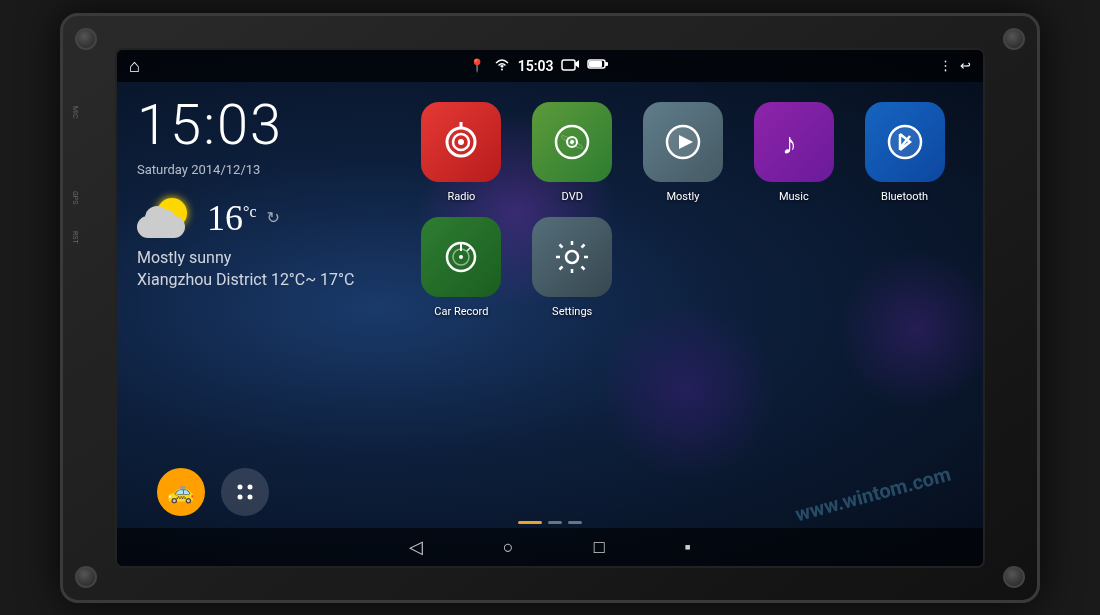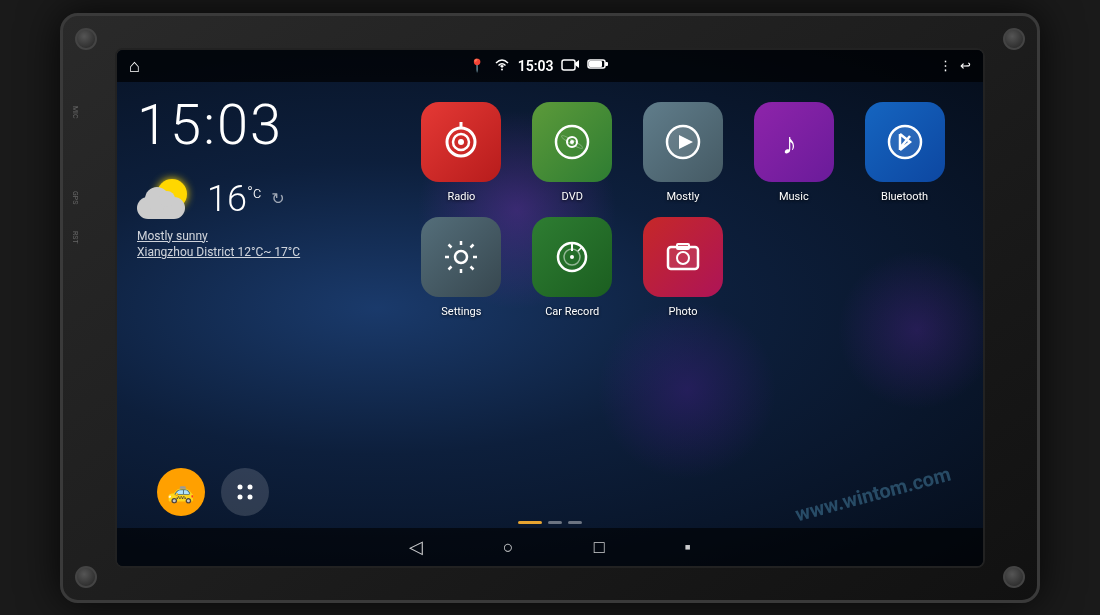--- a/index.html
+++ b/index.html
@@ -213,30 +213,30 @@
       border-radius: 50%;
       position: absolute;
       top: -6px;
       left: 22px;
     }
 
     .temp-display {
       font-size: 36px;
       color: white;
       font-weight: 300;
+      font-family: Liberation Serif, serif;
     }
     .temp-display sup {
       font-size: 16px;
     }
 
     .weather-desc {
-      font-size: 12px;
+      font-size: 16px;
       color: rgba(255,255,255,0.8);
       line-height: 1.4;
-      text-decoration: underline;
     }
 
     .refresh-icon {
       color: rgba(255,255,255,0.6);
       font-size: 16px;
       cursor: pointer;
       float: right;
     }
 
     
@@ -428,20 +428,21 @@
           </span>
         </div>
         <div class="status-right">
           <span class="status-icon">⋮</span>
           <span class="status-icon">↩</span>
         </div>
       </div>
 
       <div class="left-panel">
         <div class="clock-display">15:03</div>
+        <div class="date-display">Saturday 2014/12/13</div>
 
         <div class="weather-section">
           <div class="weather-row">
             <div class="weather-icon-area">
               <div class="sun-shape"></div>
               <div class="cloud-shape"></div>
             </div>
             <div class="temp-display">
               <span>16</span><sup>°c</sup>
             </div>
@@ -508,49 +509,39 @@
           <div class="app-item">
             <div class="app-icon icon-bluetooth">
               <svg width="40" height="40" viewBox="0 0 40 40">
                 <circle cx="20" cy="20" r="16" stroke="white" stroke-width="2.5" fill="rgba(255,255,255,0.1)"></circle>
                 <path d="M15 12l10 8-10 8M15 12l0 16M25 14l-10 12" stroke="white" stroke-width="2.5" fill="none"></path>
               </svg>
             </div>
             <div class="app-label">Bluetooth</div>
           </div>
           <div class="app-item">
-            <div class="app-icon icon-settings">
-              <svg width="40" height="40" viewBox="0 0 40 40" fill="white">
-                <circle cx="20" cy="20" r="6" stroke="white" stroke-width="2.5" fill="none"></circle>
-                <path d="M20 4v4M20 32v4M4 20h4M32 20h4M7.5 7.5l3 3M29.5 29.5l3 3M32.5 7.5l-3 3M10.5 29.5l-3 3" stroke="white" stroke-width="2.5"></path>
-              </svg>
-            </div>
-            <div class="app-label">Settings</div>
-          </div>
-          <div class="app-item">
             <div class="app-icon icon-carrecord">
               <svg width="40" height="40" viewBox="0 0 40 40">
                 <circle cx="20" cy="20" r="14" stroke="white" stroke-width="2.5" fill="none"></circle>
                 <circle cx="20" cy="20" r="8" stroke="rgba(255,255,255,0.5)" stroke-width="1.5" fill="none"></circle>
                 <circle cx="20" cy="20" r="2" fill="white"></circle>
                 <line x1="20" y1="6" x2="20" y2="14" stroke="white" stroke-width="2"></line>
                 <line x1="26" y1="14" x2="30" y2="10" stroke="white" stroke-width="1.5"></line>
               </svg>
             </div>
             <div class="app-label">Car Record</div>
           </div>
           <div class="app-item">
-            <div class="app-icon icon-photo">
-              <svg width="40" height="40" viewBox="0 0 40 40">
-                <rect x="5" y="10" width="30" height="22" rx="3" stroke="white" stroke-width="2.5" fill="rgba(255,255,255,0.1)"></rect>
-                <circle cx="20" cy="21" r="6" stroke="white" stroke-width="2" fill="none"></circle>
-                <rect x="14" y="7" width="12" height="5" rx="1" stroke="white" stroke-width="2" fill="none"></rect>
-              </svg>
-            </div>
-            <div class="app-label">Photo</div>
+            <div class="app-icon icon-settings">
+              <svg width="40" height="40" viewBox="0 0 40 40" fill="white">
+                <circle cx="20" cy="20" r="6" stroke="white" stroke-width="2.5" fill="none"></circle>
+                <path d="M20 4v4M20 32v4M4 20h4M32 20h4M7.5 7.5l3 3M29.5 29.5l3 3M32.5 7.5l-3 3M10.5 29.5l-3 3" stroke="white" stroke-width="2.5"></path>
+              </svg>
+            </div>
+            <div class="app-label">Settings</div>
           </div>
         </div>
 
       <div class="page-indicator" id="page-indicator">
           <div class="page-dot active"></div>
           <div class="page-dot inactive"></div>
           <div class="page-dot inactive"></div>
         </div>
 
       <div class="watermark">www.wintom.com</div>

